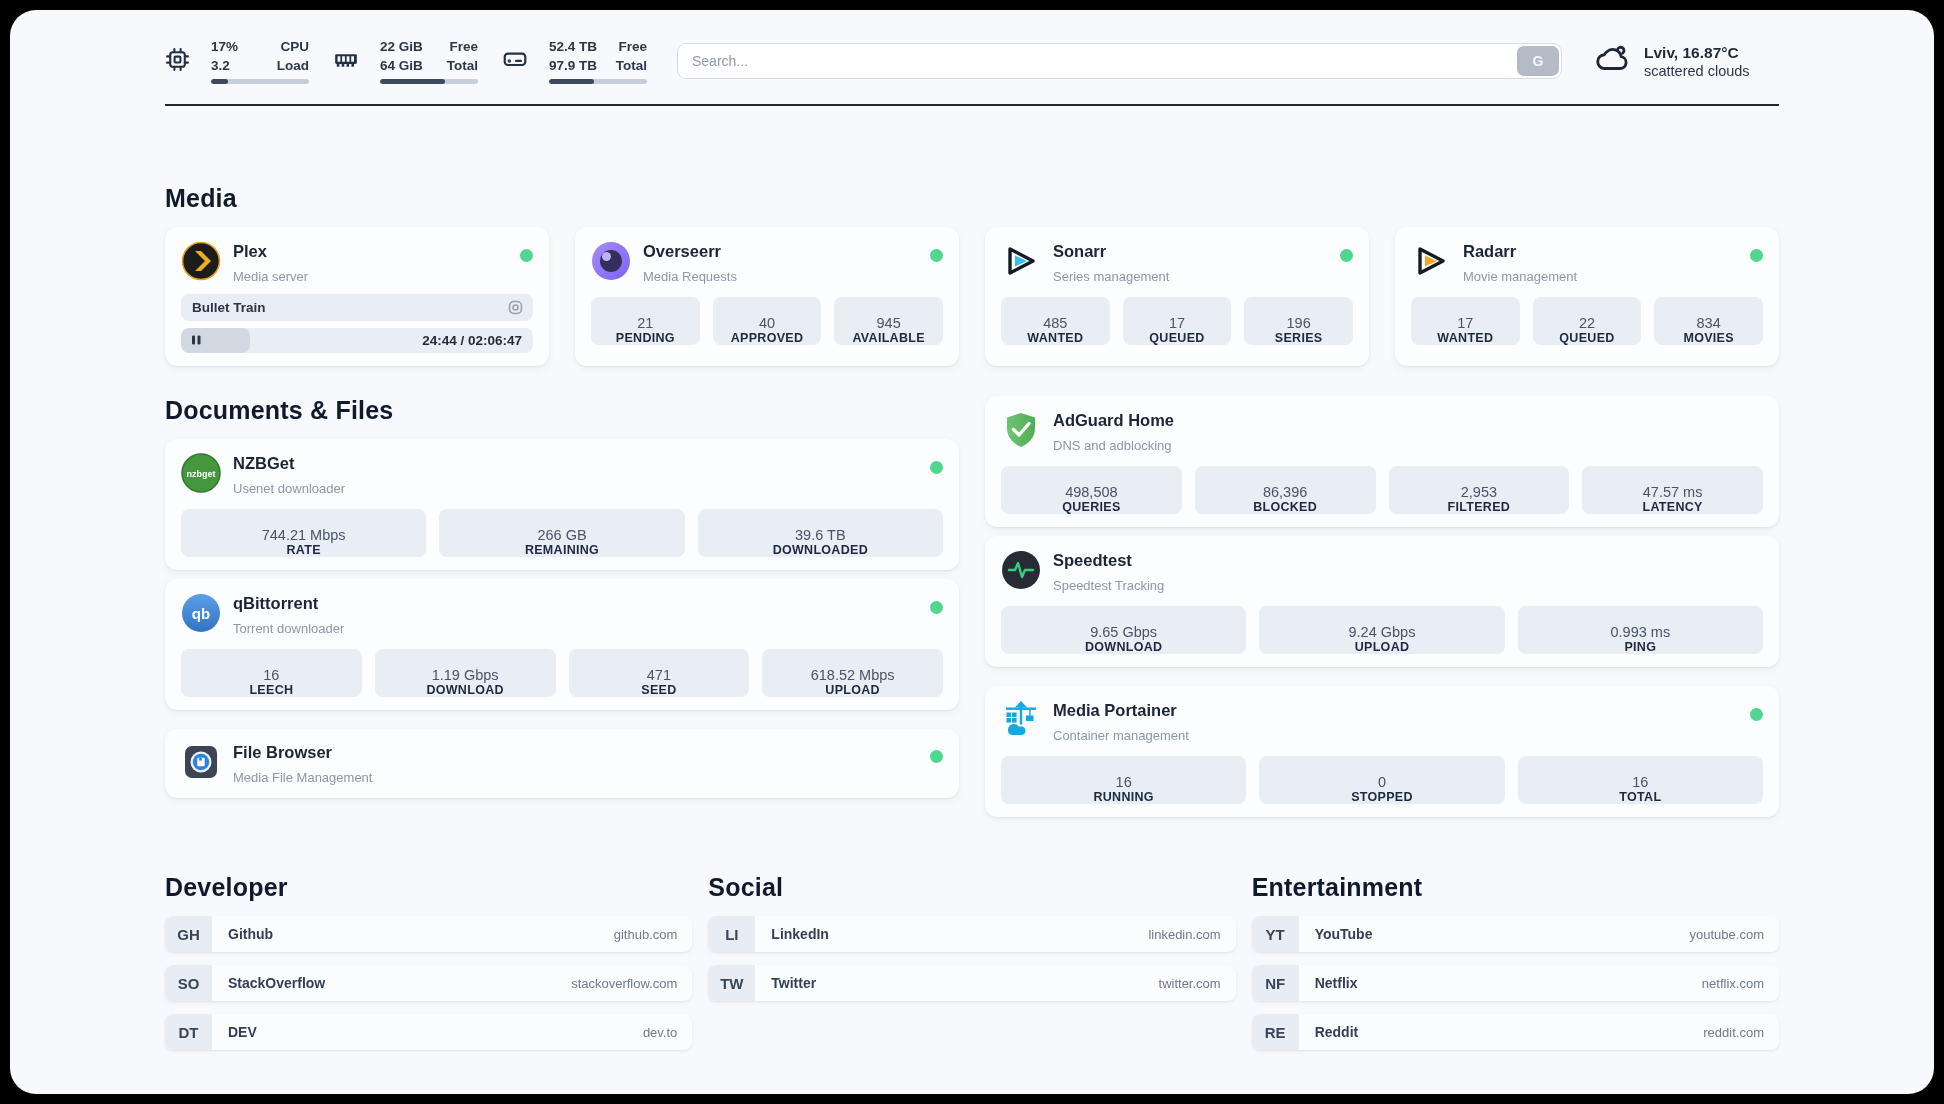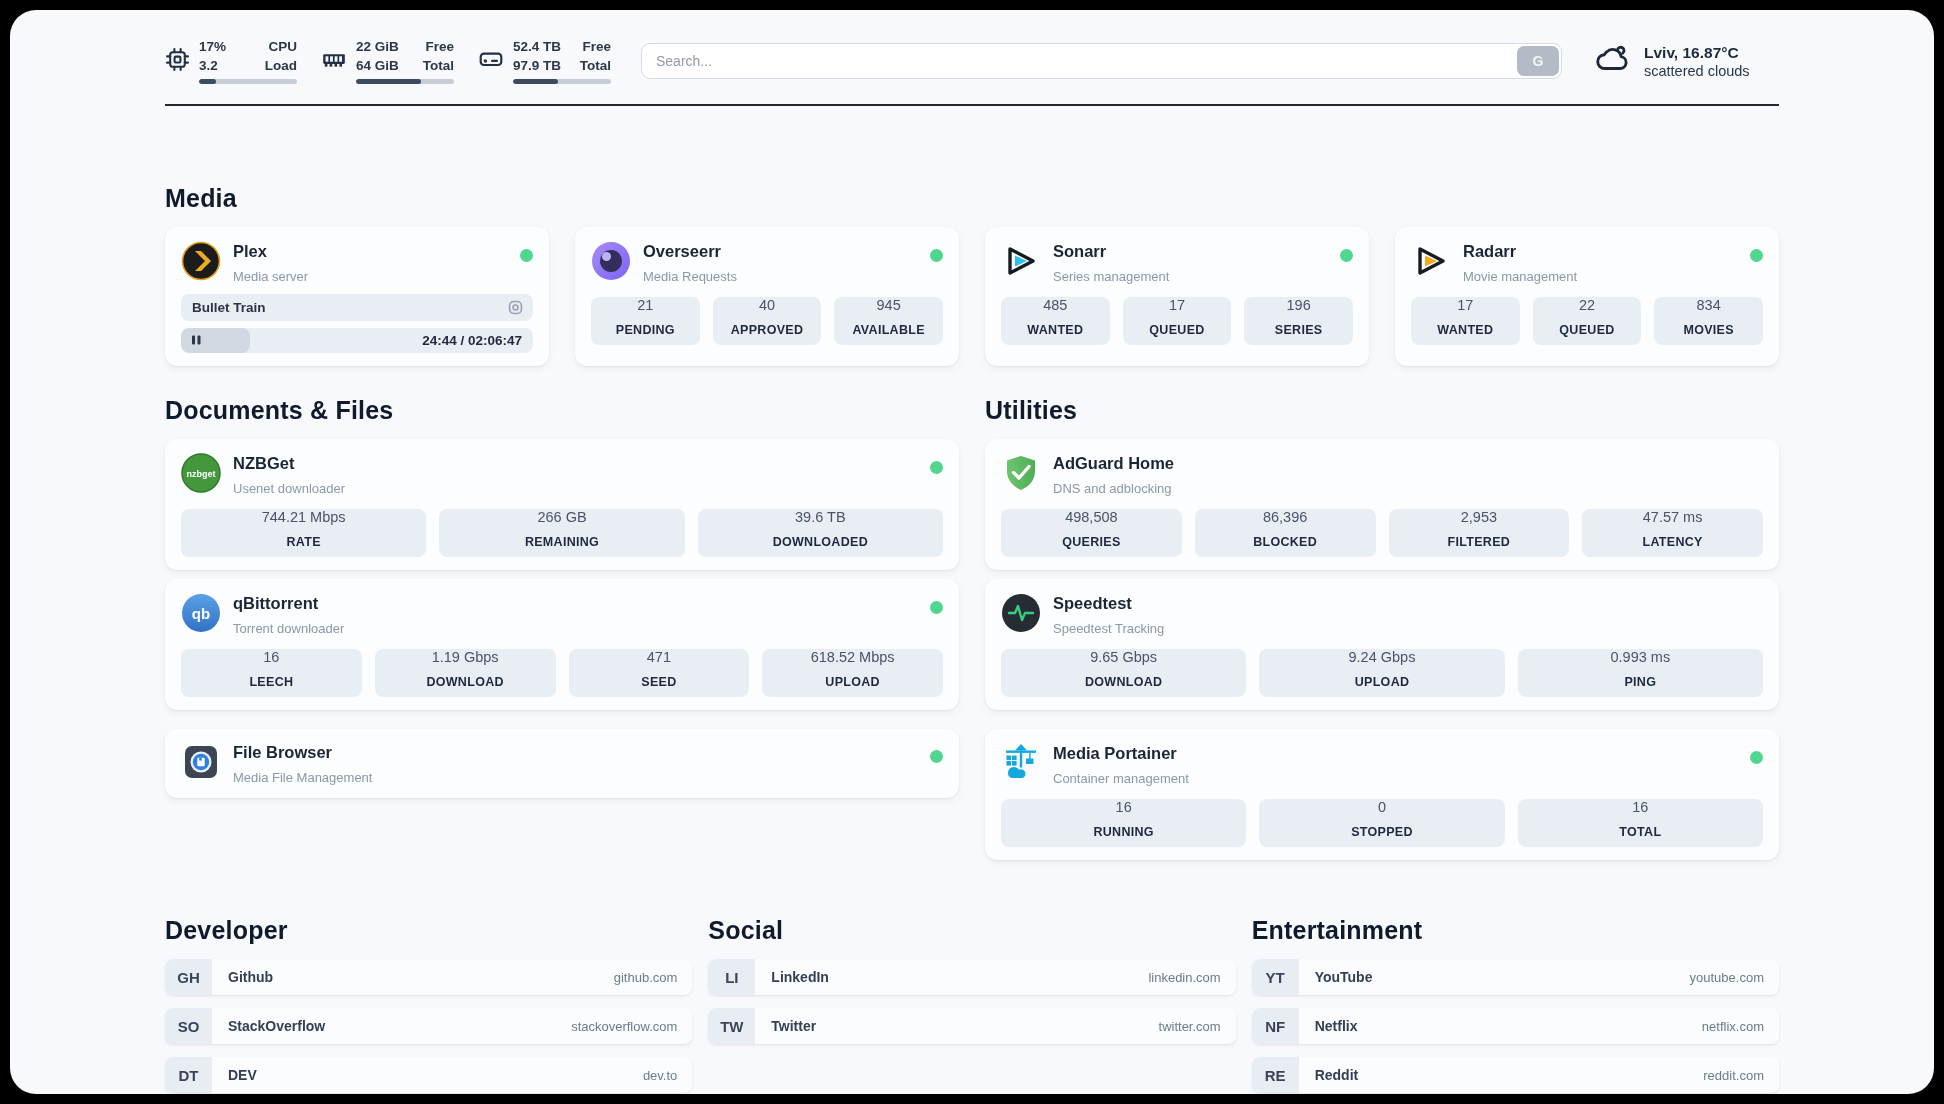--- a/index.html
+++ b/index.html
@@ -3,21 +3,21 @@
 <meta charset="utf-8">
 <style>
   * { box-sizing: border-box; margin: 0; padding: 0; }
   html,body { width:1944px; height:1104px; background:#000; font-family:"Liberation Sans", sans-serif; overflow:hidden; }
   .page { position:absolute; left:10px; top:10px; width:1924px; height:1084px; background:#f7f9fc; border-radius:26px; overflow:hidden; }
   .content { padding:0 155px; }
 
   
   .topbar { display:flex; align-items:center; margin-top:28px; }
   .widgets { display:flex; gap:24px; align-items:center; }
-  .widget { display:flex; gap:9px; align-items:center; }
+  .widget { display:flex; gap:21px; align-items:center; }
   .widget svg { flex:0 0 auto; }
   .widget-body { width:98px; }
   .widget-rows { display:flex; justify-content:space-between; }
   .wcol { display:flex; flex-direction:column; gap:1px; font-size:13.5px; font-weight:600; color:#2c3749; line-height:1.3; }
   .wcol.right { text-align:right; }
   .widget-bar { margin-top:5px; height:5px; border-radius:3px; background:#c8ced7; overflow:hidden; }
   .widget-fill { height:100%; border-radius:3px; background:var(--progress-fill,#3e4b5e); }
 
   .searchbox { flex:1; margin:0 32px 0 30px; position:relative; }
   .searchbox input { width:100%; height:36px; border:1px solid #d5dbe4; border-radius:9px; background:#fff; padding:0 56px 0 14px; font-size:14px; color:#2c3749; outline:none; font-family:inherit; }
@@ -38,21 +38,21 @@
 
   .card { background:#fcfdfe; border-radius:12px; padding:14px 16px 13px; box-shadow:0 1px 2px rgba(27,36,51,.07), 0 3px 8px rgba(27,36,51,.05); cursor:pointer; }
   .card-head { display:flex; align-items:flex-start; gap:12px; }
   .app-icon { width:40px; height:40px; flex:0 0 auto; display:flex; align-items:center; justify-content:center; }
   .app-meta { display:flex; flex-direction:column; gap:8px; padding-top:1px; }
   .app-title { font-size:16.5px; font-weight:600; color:#1b2536; }
   .app-subtitle { font-size:13px; color:#8d97a8; }
   .status-dot { width:13px; height:13px; border-radius:50%; background:var(--status-online,#4fd78f); margin-left:auto; margin-top:8px; flex:0 0 auto; }
 
   .stats { display:grid; grid-auto-flow:column; grid-auto-columns:1fr; gap:13px; margin-top:13px; }
-  .stat { background:#e9edf4; border-radius:8px; height:48px; display:flex; flex-direction:column; align-items:center; justify-content:flex-start; gap:10px; }
+  .stat { background:#e9edf4; border-radius:8px; height:48px; display:flex; flex-direction:column; align-items:center; justify-content:flex-end; gap:0; }
   .stat-value { font-size:14.5px; color:#485468; }
   .stat-label { font-size:12.5px; font-weight:700; color:#1d2940; letter-spacing:.3px; }
 
   
   .np-row { height:27px; background:#e9edf4; border-radius:8px; display:flex; align-items:center; padding:0 9px 0 11px; margin-top:10px; font-size:13.5px; font-weight:600; color:#2a3547; }
   .np-row .vid { margin-left:auto; display:flex; }
   .pg-row { height:25px; background:#e9edf4; border-radius:8px; position:relative; margin-top:7px; display:flex; align-items:center; overflow:hidden; }
   .pg-pill { position:absolute; left:0; top:0; bottom:0; background:#d2d8e2; border-radius:8px; display:flex; align-items:center; padding-left:10px; }
   .pg-time { margin-left:auto; padding-right:11px; font-size:13.5px; font-weight:700; color:#1f2a3c; position:relative; z-index:1; }
 
@@ -411,21 +411,20 @@
             <div class="app-meta">
               <div class="app-title">File Browser</div>
               <div class="app-subtitle">Media File Management</div>
             </div>
             <span class="status-dot"></span>
           </div>
         </div>
       </div>
 
       <div class="col-stack">
-        <div class="section-title">Utilities</div>
 
         <div class="card">
           <div class="card-head">
             <span class="app-icon">
               <svg width="40" height="40" viewBox="0 0 40 40">
                   <defs>
                     <linearGradient id="agg" x1="0" y1="0" x2="1" y2="0">
                       <stop offset="0" stop-color="#6cc46f"></stop>
                       <stop offset="1" stop-color="#4fae55"></stop>
                     </linearGradient>

